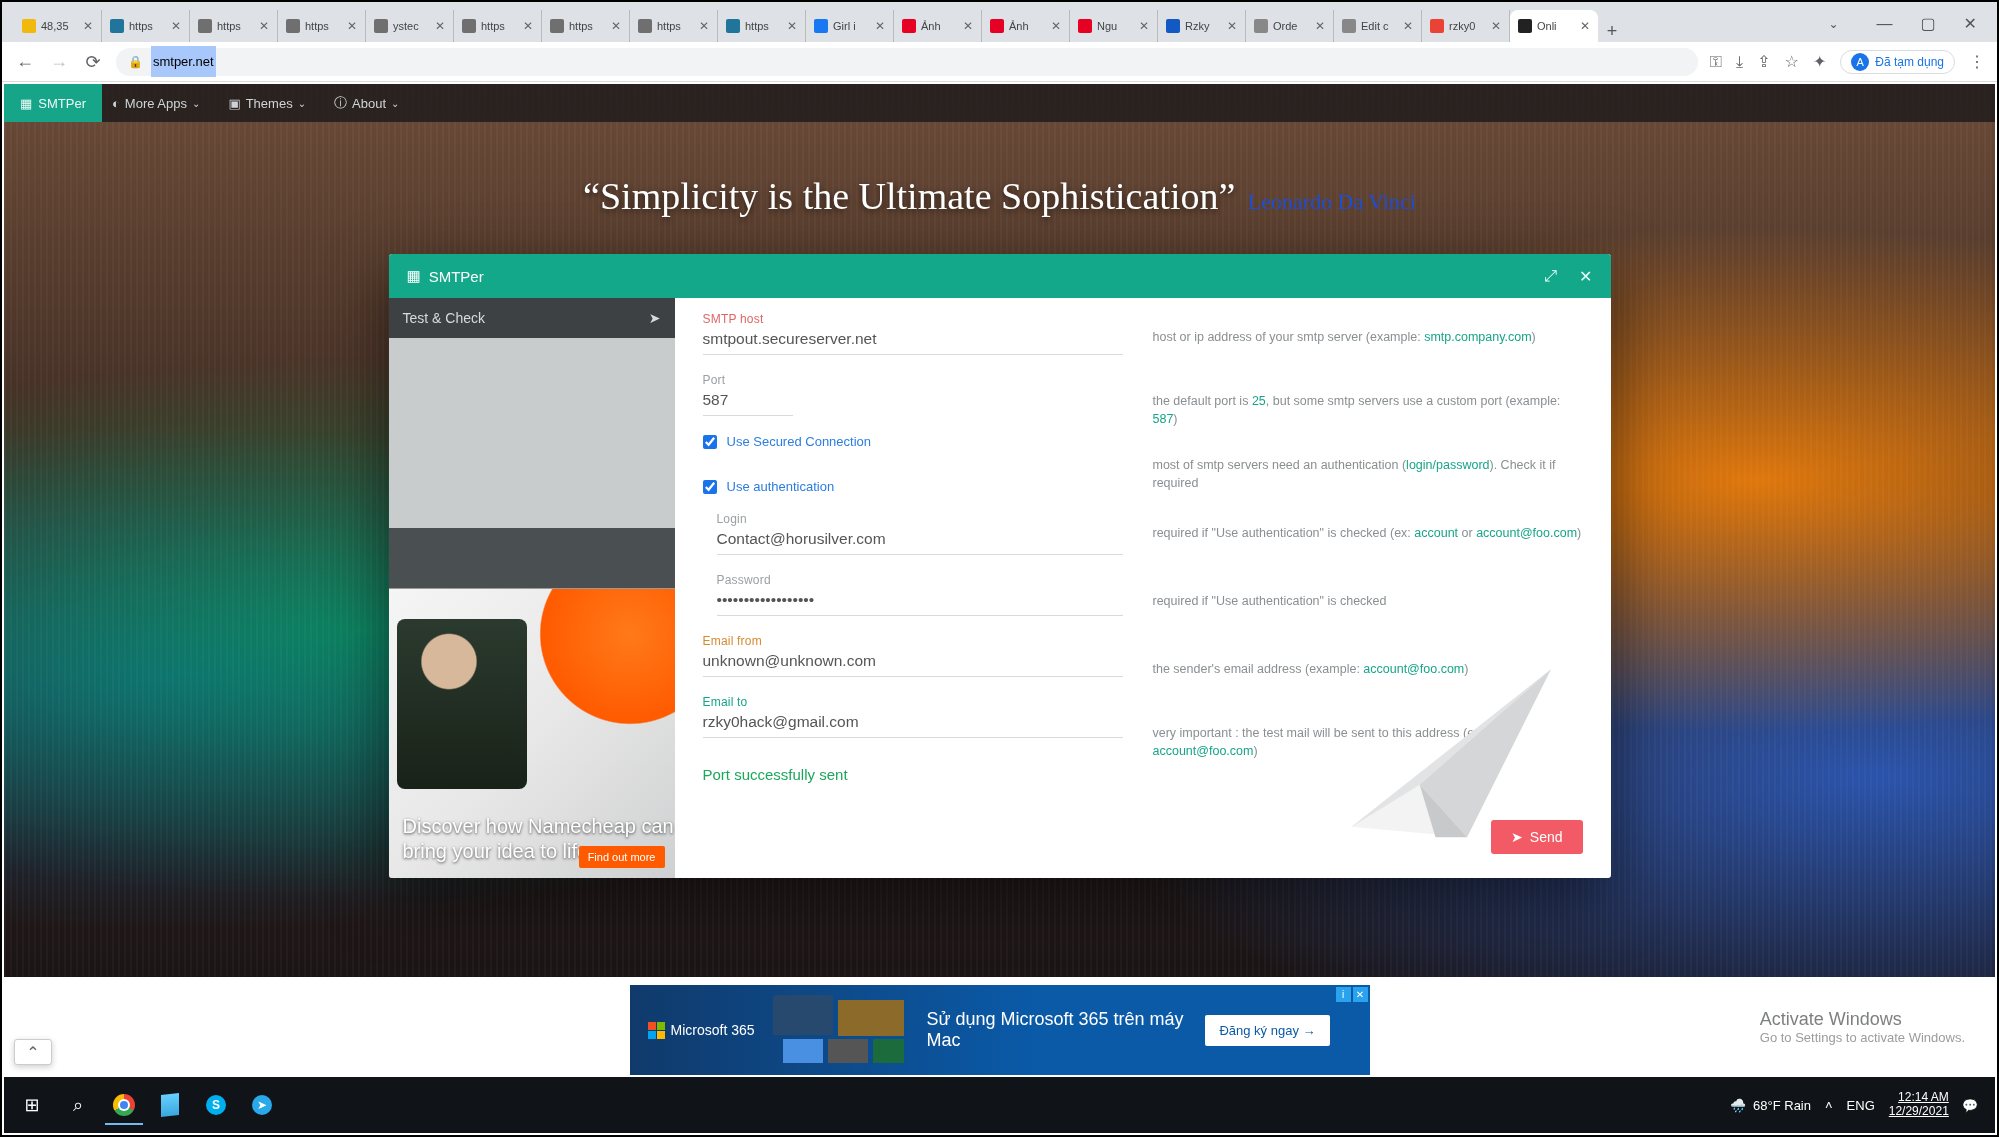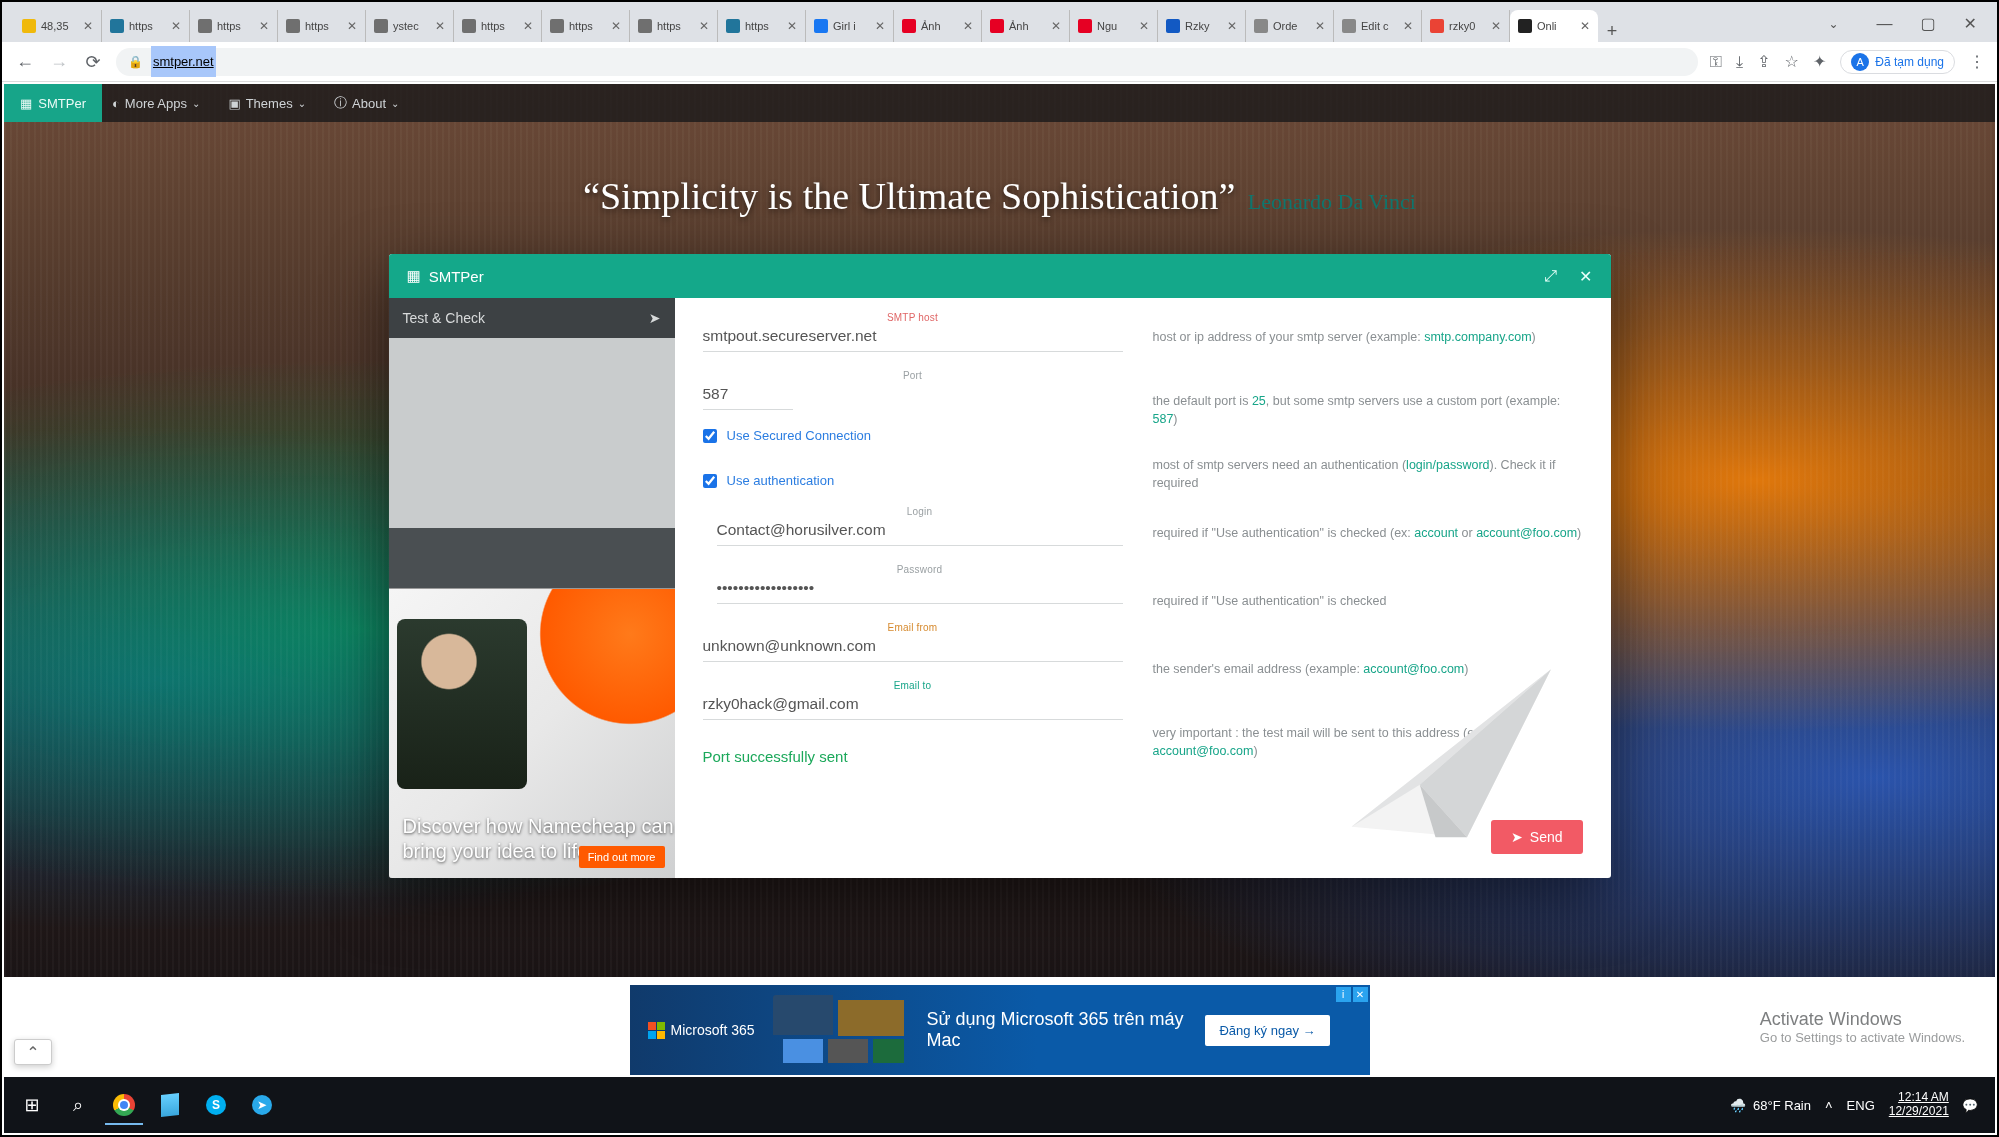--- a/index.html
+++ b/index.html
@@ -20,21 +20,21 @@
 .tab .close { color: #666; font-size: 12px; margin-left: auto; }
 .tab .title { white-space: nowrap; overflow: hidden; text-overflow: ellipsis; flex: 1; }
 .newtab { width: 28px; text-align:center; color:#555; font-size: 18px; }
 .tab-drop { width: 30px; text-align:center; color:#555; font-size: 12px; margin-left: 10px;}
 
 
 .addr-bar { height: 40px; background: #fff; display:flex; align-items:center; padding: 0 12px; border-bottom: 1px solid #dcdcdc; gap: 12px; }
 .addr-btn { color: #5f6368; font-size: 18px; width: 22px; text-align:center; }
 .url-box { flex: 1; height: 28px; background: #f1f3f4; border-radius: 14px; display:flex; align-items:center; padding: 0 12px; font-size: 13px; color:#5f6368; gap: 8px;}
 .url-box .lock { font-size: 12px; }
-.url-box .url-sel { background: #a8c7fa; color:#000; padding: 8px 2px; text-decoration: underline; }
+.url-box .url-sel { background: #a8c7fa; color:#000; padding: 8px 2px; }
 .addr-right { display:flex; align-items:center; gap: 14px; color:#5f6368; font-size: 16px; }
 .profile-chip { display:flex; align-items:center; gap: 6px; border: 1px solid #dadce0; border-radius: 14px; padding: 2px 10px; font-size: 12px; color:#1a73e8; }
 .profile-chip .avatar { width: 18px; height: 18px; background:#1a73e8; color:#fff; border-radius: 50%; display:flex; align-items:center; justify-content:center; font-size:11px; }
 
 
 .page { position: absolute; top: 82px; left: 2px; right: 2px; bottom: 60px; overflow:hidden; }
 .hero-bg { position:absolute; inset:0; background:
   radial-gradient(ellipse at 18% 55%, rgba(0,210,110,0.45), transparent 35%),
   radial-gradient(ellipse at 8% 60%, rgba(0,140,255,0.35), transparent 30%),
   radial-gradient(ellipse at 88% 40%, rgba(255,140,20,0.8), transparent 30%),
@@ -47,21 +47,21 @@
 
 
 .site-nav { position:relative; height: 38px; display:flex; align-items:center; color:#fff; font-size: 13px; }
 .brand { background:#17a589; height: 100%; display:flex; align-items:center; padding: 0 16px; gap: 6px; font-weight:500; color:#eafaf6;}
 .nav-rest { background: rgba(20,22,24,0.75); height:100%; flex:1; display:flex; align-items:center; padding: 0 10px; gap: 28px; }
 .nav-item { color:#cfd3d6; display:flex; align-items:center; gap:5px; font-size: 13px; }
 .nav-item .chev{font-size:10px;}
 
 .quote-wrap { position:relative; text-align:center; color:#fff; margin-top: 52px; }
 .quote { font-size: 38px; font-family: "Brush Script MT","Segoe Script",cursive; text-shadow: 0 2px 6px rgba(0,0,0,0.6); display:inline; }
-.quote-author { font-family: "Brush Script MT","Segoe Script",cursive; font-size: 22px; color:#0f766e; margin-left: 8px;}
+.quote-author { font-family: "Brush Script MT","Segoe Script",cursive; font-size: 22px; color:#1d4ed8; margin-left: 8px;}
 
 
 .modal { position:relative; width: 1222px; margin: 36px auto 0; background: #fff; border-radius: 3px; box-shadow: 0 20px 60px rgba(0,0,0,0.5); overflow:hidden; }
 .modal-hdr { background:#14a88a; color:#fff; height: 44px; display:flex; align-items:center; padding: 0 18px; font-size: 15px; justify-content:space-between; }
 .modal-hdr-left { display:flex; align-items:center; gap: 8px; }
 .modal-hdr-right { display:flex; align-items:center; gap: 22px; }
 .modal-hdr-right .icn { font-size: 16px; color:#e8fff9; }
 
 .modal-body { display:flex; min-height: 580px; }
 .side { width: 294px; background:#4a4f52; color:#d8dadb; display:flex; flex-direction:column; }
@@ -77,21 +77,21 @@
 
 .form-area { flex:1; padding: 14px 28px 20px; display:flex; position:relative; }
 .form-col { width: 420px; }
 .help-col { margin-left: 30px; width: 430px; padding-top: 16px; color:#8a8f92; font-size: 12.5px; line-height: 1.45; }
 .help-row { margin-bottom: 28px; min-height: 40px; }
 .help-row.gap1 { margin-bottom: 24px; }
 .help-row.gap2 { margin-bottom: 28px; }
 .link { color:#17a589; }
 
 .field { margin-bottom: 18px; }
-.field .lbl { font-size: 10px; letter-spacing: 0.2px; margin-bottom: 2px; text-align: center; }
+.field .lbl { font-size: 12px; letter-spacing: 0.2px; margin-bottom: 2px; }
 .lbl.red { color: #e06666; }
 .lbl.grey { color: #9aa0a3; }
 .lbl.orange { color: #d68a2e; }
 .lbl.green { color: #17a589; }
 .field .inp { width: 100%; border: none; border-bottom: 1px solid #d7dadb; font-size: 15.5px; color: #555; padding: 2px 0 6px; outline:none; background:transparent; }
 .field.narrow .inp{ width: 90px; }
 .field.indent { padding-left: 14px; }
 .chk-row { display:flex; align-items:center; gap: 10px; color:#1a73e8; font-size: 13px; margin: 18px 0; }
 .chk-row input { width:14px; height:14px; accent-color:#1a73e8; }
 .chk-row label{ color:#2b7de1; }

